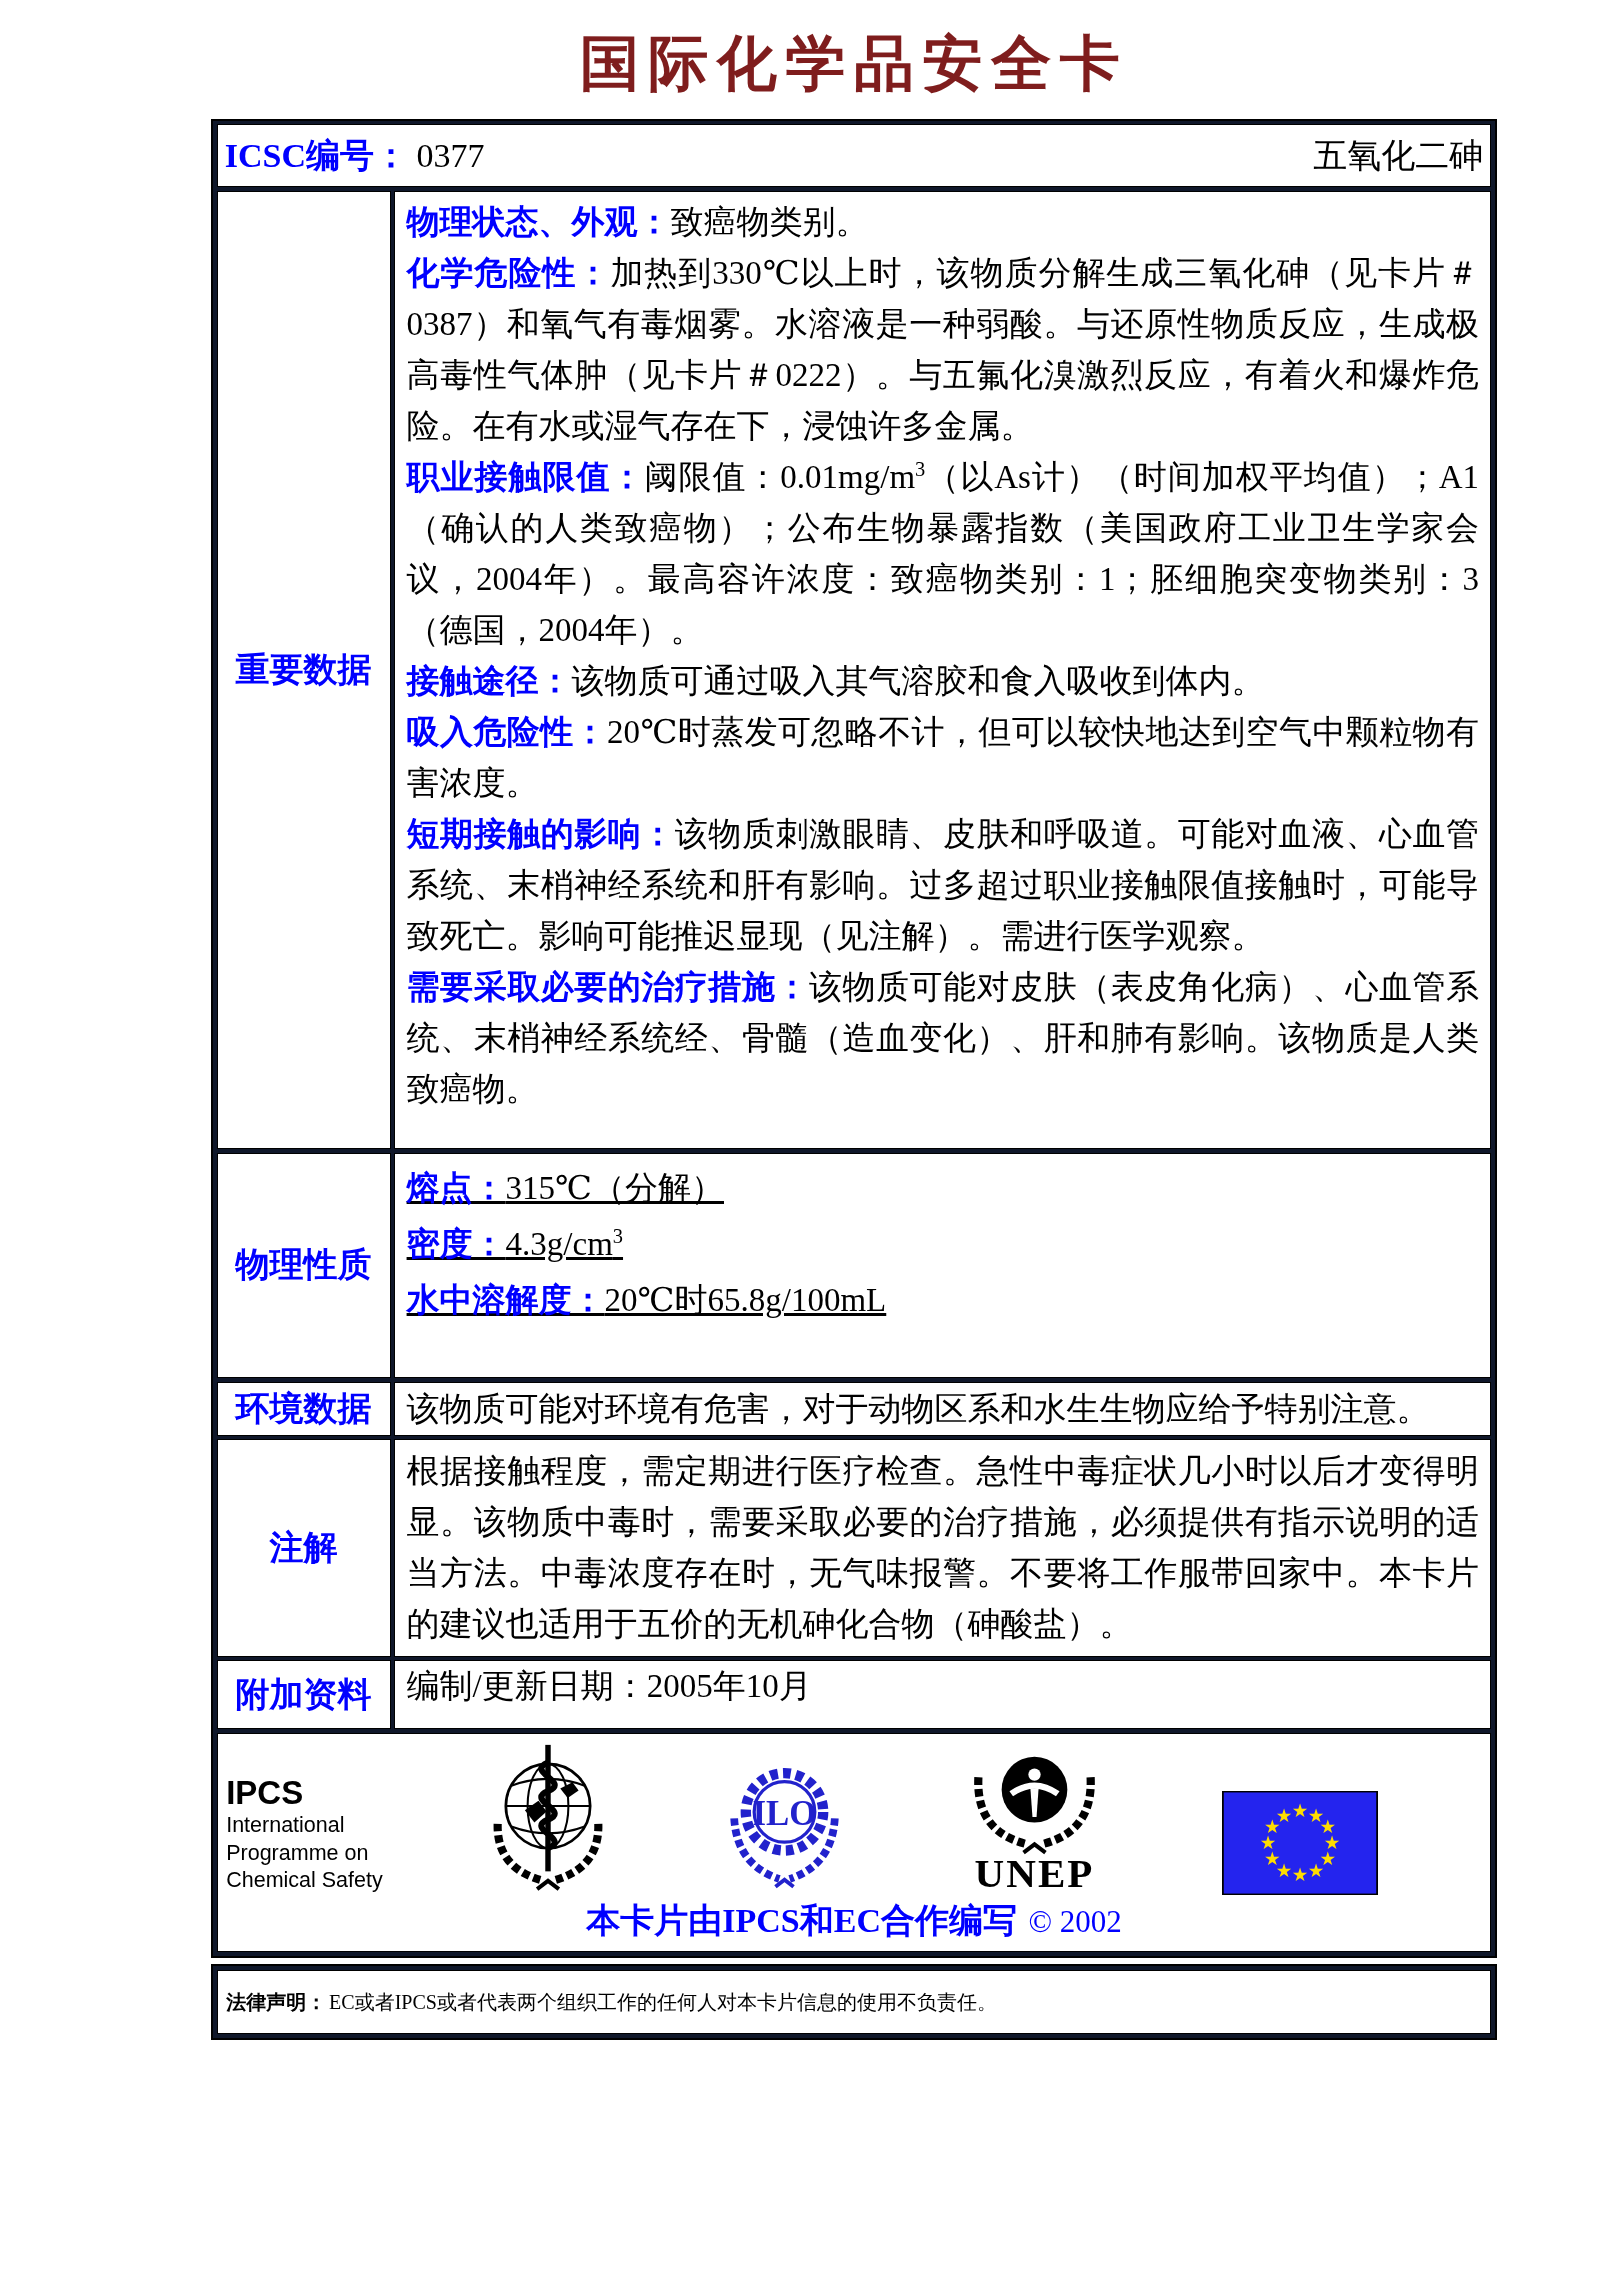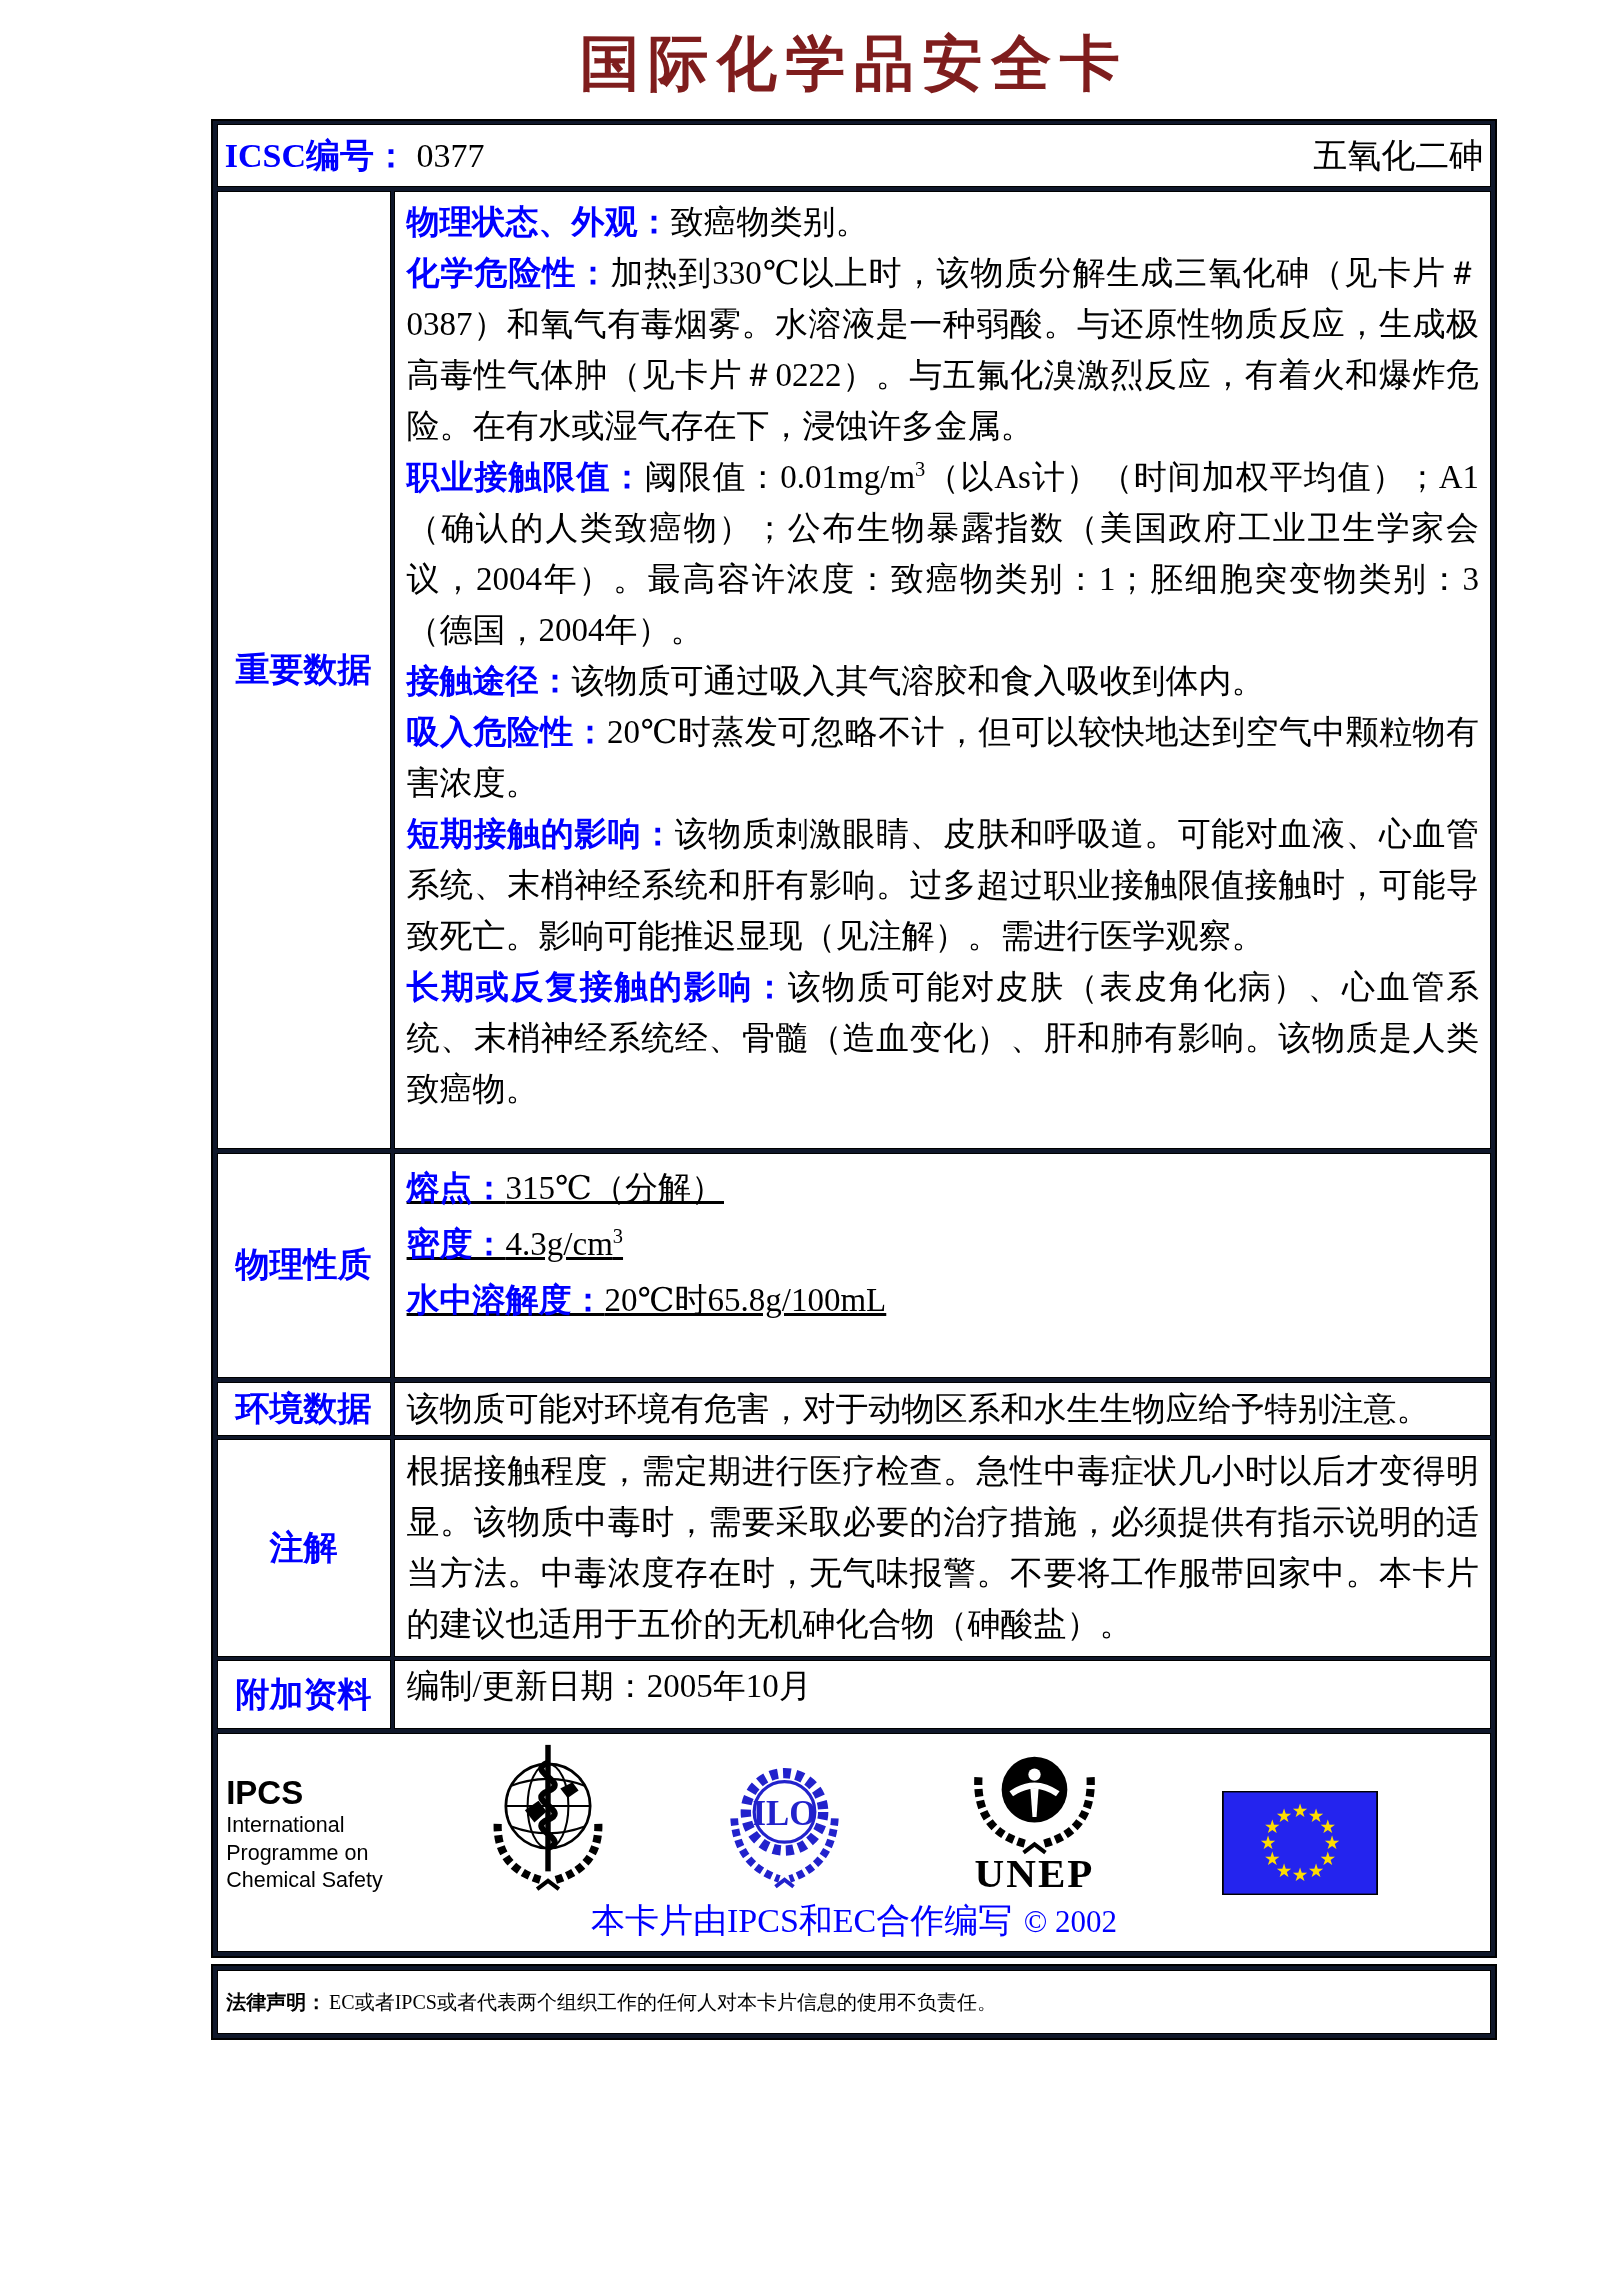--- a/index.html
+++ b/index.html
@@ -46,21 +46,21 @@
   .logos-cell { min-height: 163px; padding: 5.7px 8.6px 7.2px 8.6px; }
   .logos-line { display: flex; align-items: flex-end; }
   .ipcs-block { width: 182px; font-family: "Liberation Sans", sans-serif; padding-top: 5.7px; }
   .ipcs-acronym { font-size: 33px; font-weight: bold; line-height: 1.1; }
   .ipcs-line { font-size: 21.5px; line-height: 1.3; }
   .logo-who  { margin-left: 72px; }
   .logo-ilo  { margin-left: 104px; margin-top: 2.9px; }
   .logo-unep { margin-left: 117px; }
   .logo-eu   { margin-left: 119px; margin-top: 2.9px; }
   .caption { text-align: center; margin-top: 2.9px; color: #0000FF; font-size: 34px; }
-  .caption-bold { font-weight: normal; }
+  .caption-bold { font-weight: bold; }
   .caption-copy { font-weight: normal; font-size: 31px; margin-left: 11.4px; }
   .legal-cell {
     min-height: 64px; display: flex; align-items: center;
     padding: 0 8.6px; font-size: 20px; line-height: 1.3;
   }
   .legal-label { font-weight: bold; white-space: nowrap; margin-right: 2.9px; }
 </style>
 </head>
 <body>
 
@@ -82,21 +82,21 @@
 
     <div class="row">
       <div class="cell label-cell">重要数据</div>
       <div class="cell content-cell important-content">
         <p class="para"><span class="plabel">物理状态、外观：</span><span>致癌物类别。</span></p>
         <p class="para"><span class="plabel">化学危险性：</span><span>加热到330℃以上时，该物质分解生成三氧化砷（见卡片＃0387）和氧气有毒烟雾。水溶液是一种弱酸。与还原性物质反应，生成极高毒性气体肿（见卡片＃0222）。与五氟化溴激烈反应，有着火和爆炸危险。在有水或湿气存在下，浸蚀许多金属。</span></p>
         <p class="para"><span class="plabel">职业接触限值：</span><span>阈限值：0.01mg/m</span><sup class="s3">3</sup><span>（以As计）（时间加权平均值）；A1（确认的人类致癌物）；公布生物暴露指数（美国政府工业卫生学家会议，2004年）。最高容许浓度：致癌物类别：1；胚细胞突变物类别：3（德国，2004年）。</span></p>
         <p class="para"><span class="plabel">接触途径：</span><span>该物质可通过吸入其气溶胶和食入吸收到体内。</span></p>
         <p class="para"><span class="plabel">吸入危险性：</span><span>20℃时蒸发可忽略不计，但可以较快地达到空气中颗粒物有害浓度。</span></p>
         <p class="para"><span class="plabel">短期接触的影响：</span><span>该物质刺激眼睛、皮肤和呼吸道。可能对血液、心血管系统、末梢神经系统和肝有影响。过多超过职业接触限值接触时，可能导致死亡。影响可能推迟显现（见注解）。需进行医学观察。</span></p>
-        <p class="para"><span class="plabel">长期或反复接触的影响：</span><span>该物质可能对皮肤（表皮角化病）、心血管系统、末梢神经系统经、骨髓（造血变化）、肝和肺有影响。该物质是人类致癌物。</span></p>
+        <p class="para"><span class="plabel">需要采取必要的治疗措施：</span><span>该物质可能对皮肤（表皮角化病）、心血管系统、末梢神经系统经、骨髓（造血变化）、肝和肺有影响。该物质是人类致癌物。</span></p>
       </div>
     </div>
 
     <div class="row">
       <div class="cell label-cell">物理性质</div>
       <div class="cell content-cell physical-content">
         <p class="para"><span class="plabel">熔点：</span><span>315℃（分解）</span></p>
         <p class="para"><span class="plabel">密度：</span><span>4.3g/cm</span><sup class="s3">3</sup></p>
         <p class="para"><span class="plabel">水中溶解度：</span><span>20℃时65.8g/100mL</span></p>
       </div>

